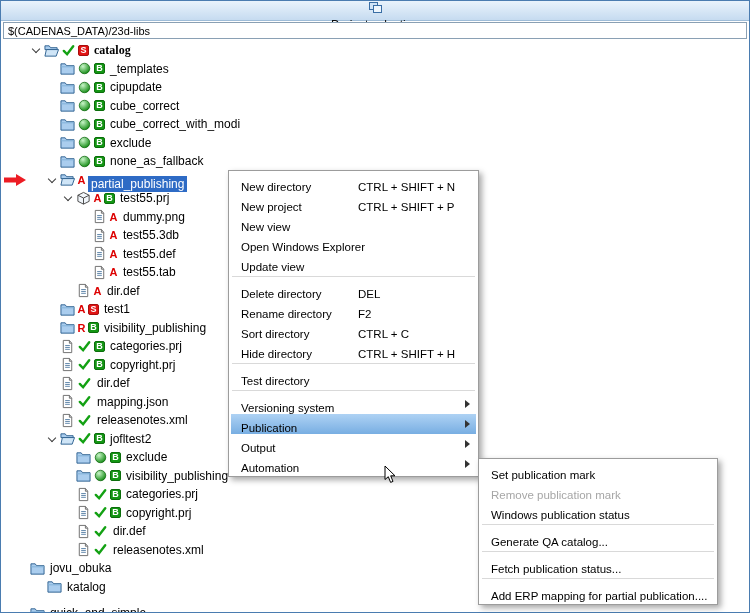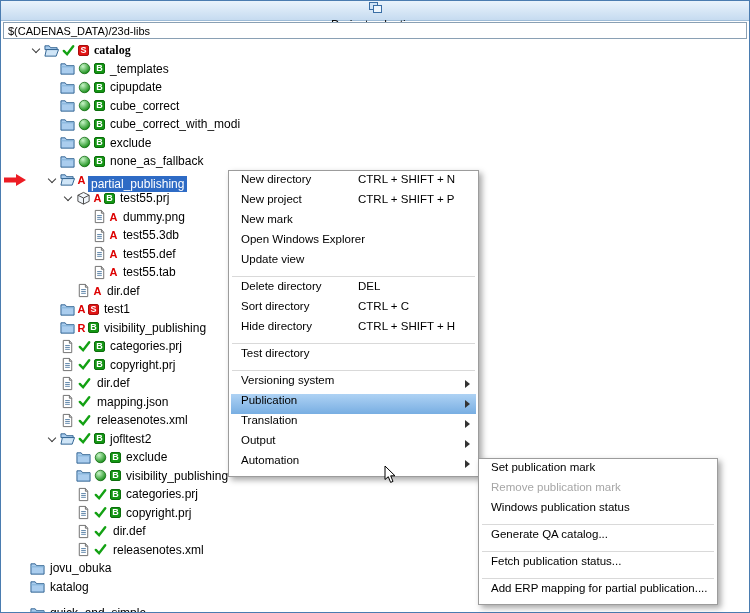--- a/index.html
+++ b/index.html
@@ -24,21 +24,21 @@
   .badge.red   { background:#e11414; border:1px solid #a80d0d; }
   .letter { color:#dd0000; font-size:11px; font-weight:bold; width:9px; text-align:center; flex:none; }
   .tree-label { padding:1px 3px; color:#000; }
   .tree-label.selected { background:#2e6bc5; color:#fff;margin-top:8px; }
   .tree-label.bold { font-weight:bold;font-family:Liberation Serif, serif; }
 
   .menu { position:absolute; background:#fff; border:1px solid #9c9c9c; box-shadow:3px 3px 6px rgba(0,0,0,0.35);
           padding:2px; box-sizing:border-box; }
   #context-menu { left:227px; top:169px; width:251px; }
   #publication-submenu { left:477px; top:457px; width:240px; }
-  .menu-item { height:20px; display:flex; align-items:flex-start; padding:0 6px 0 10px; font-size:11.5px;
+  .menu-item { height:20px; display:flex; align-items:flex-end; padding:0 6px 0 10px; font-size:11.5px;
                position:relative; color:#000; }
   .menu-item .shortcut { margin-left:auto; width:112px; text-align:left; }
   .menu-item.hl { background:linear-gradient(#aed2f4,#78aee2); }
   .menu-item.disabled { color:#a6a6a6; }
   .menu-sep { border-top:1px solid #d9d9d9; margin:3px 1px; height:0; }
   .subarrow { position:absolute; right:6px; top:50%; margin-top:-4px; width:0; height:0;
               border-left:5px solid #333; border-top:4px solid transparent; border-bottom:4px solid transparent; }
   .overlay { position:absolute; }
 </style>
 </head>
@@ -526,21 +526,21 @@
       </div>
       <div class="tree-row" style="padding-left: 28px;">
         <span class="icon">
           <svg width="15" height="15" viewBox="0 0 16 16">
             <path d="M1 3 h4.5 l1.5 2 H15 v9 H1 Z" fill="#aacdee" stroke="#2d608f" stroke-width="1"></path>
             <path d="M1 6.2 H15" stroke="#7fb0d8" stroke-width="1" fill="none"></path>
           </svg>
         </span>
         <span class="tree-label">jovu_obuka</span>
       </div>
-      <div class="tree-row" style="padding-left: 28px;">
+      <div class="tree-row" style="padding-left: 45px;">
         <span class="icon">
           <svg width="15" height="15" viewBox="0 0 16 16">
             <path d="M1 3 h4.5 l1.5 2 H15 v9 H1 Z" fill="#aacdee" stroke="#2d608f" stroke-width="1"></path>
             <path d="M1 6.2 H15" stroke="#7fb0d8" stroke-width="1" fill="none"></path>
           </svg>
         </span>
         <span class="tree-label">katalog</span>
       </div>
       <div class="tree-row" style="padding-left: 28px; margin-top: 8px;">
         <span class="icon">
@@ -562,56 +562,56 @@
   <div class="menu" id="context-menu">
       <div class="menu-item">
         <span class="mi-label">New directory</span>
         <span class="shortcut">CTRL + SHIFT + N</span>
       </div>
       <div class="menu-item">
         <span class="mi-label">New project</span>
         <span class="shortcut">CTRL + SHIFT + P</span>
       </div>
       <div class="menu-item">
-        <span class="mi-label">New mark</span>
+        <span class="mi-label">New view</span>
       </div>
       <div class="menu-item">
         <span class="mi-label">Open Windows Explorer</span>
       </div>
       <div class="menu-item">
         <span class="mi-label">Update view</span>
       </div>
       <div class="menu-sep"></div>
       <div class="menu-item">
         <span class="mi-label">Delete directory</span>
         <span class="shortcut">DEL</span>
       </div>
       <div class="menu-item">
+        <span class="mi-label">Rename directory</span>
+        <span class="shortcut">F2</span>
+      </div>
+      <div class="menu-item">
         <span class="mi-label">Sort directory</span>
         <span class="shortcut">CTRL + C</span>
       </div>
       <div class="menu-item">
         <span class="mi-label">Hide directory</span>
         <span class="shortcut">CTRL + SHIFT + H</span>
       </div>
       <div class="menu-sep"></div>
       <div class="menu-item">
         <span class="mi-label">Test directory</span>
       </div>
       <div class="menu-sep"></div>
       <div class="menu-item">
         <span class="mi-label">Versioning system</span>
         <span class="subarrow"></span>
       </div>
       <div class="menu-item hl">
         <span class="mi-label">Publication</span>
-        <span class="subarrow"></span>
-      </div>
-      <div class="menu-item">
-        <span class="mi-label">Translation</span>
         <span class="subarrow"></span>
       </div>
       <div class="menu-item">
         <span class="mi-label">Output</span>
         <span class="subarrow"></span>
       </div>
       <div class="menu-item">
         <span class="mi-label">Automation</span>
         <span class="subarrow"></span>
       </div>

